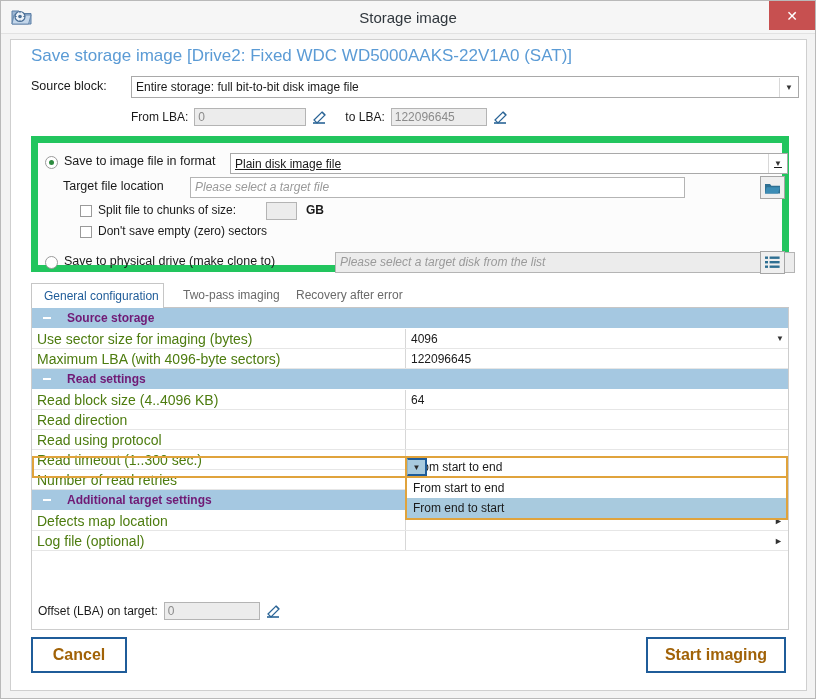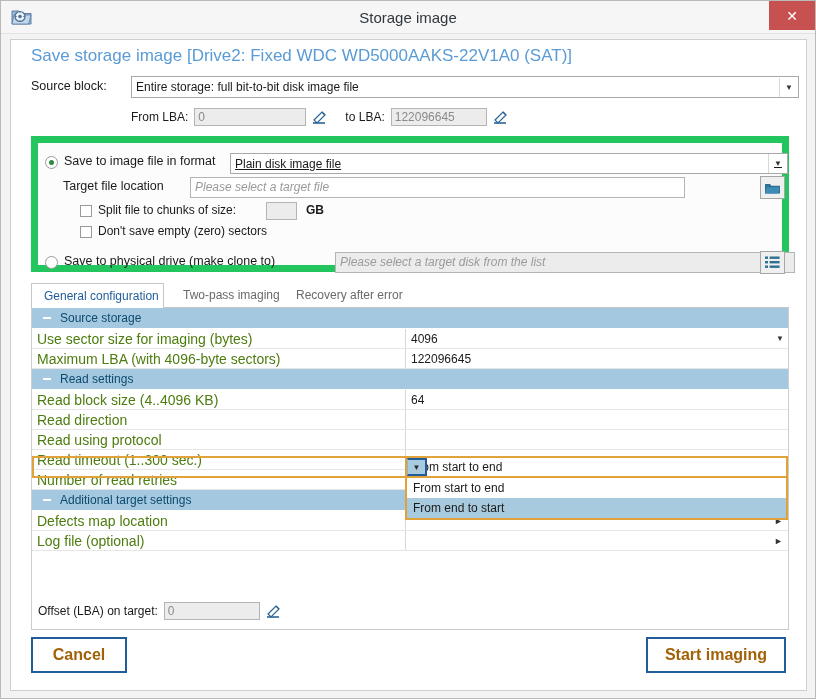--- a/index.html
+++ b/index.html
@@ -178,24 +178,24 @@
     position:absolute; left:20px; top:268px;
     width:758px; height:322px;
     background:#ffffff;
     border:1px solid #cdcdcd;
     border-top:none;
   }
   .secthead {
     position:relative;
     height:21px; line-height:21px;
     background:#a5c8e1;
-    color:#0c4a6e;
-    font-weight:normal;
+    color:#701a75;
+    font-weight:bold;
     font-size:12px;
-    padding-left:28px;
+    padding-left:35px;
     border-bottom:1px solid #ffffff;
   }
   .secthead .minus {
     position:absolute; left:11px; top:9px;
     width:8px; height:2px; background:#ffffff;
   }
   .grow {
     position:relative;
     height:20px; line-height:20px;
     border-bottom:1px solid #e6e6e6;

